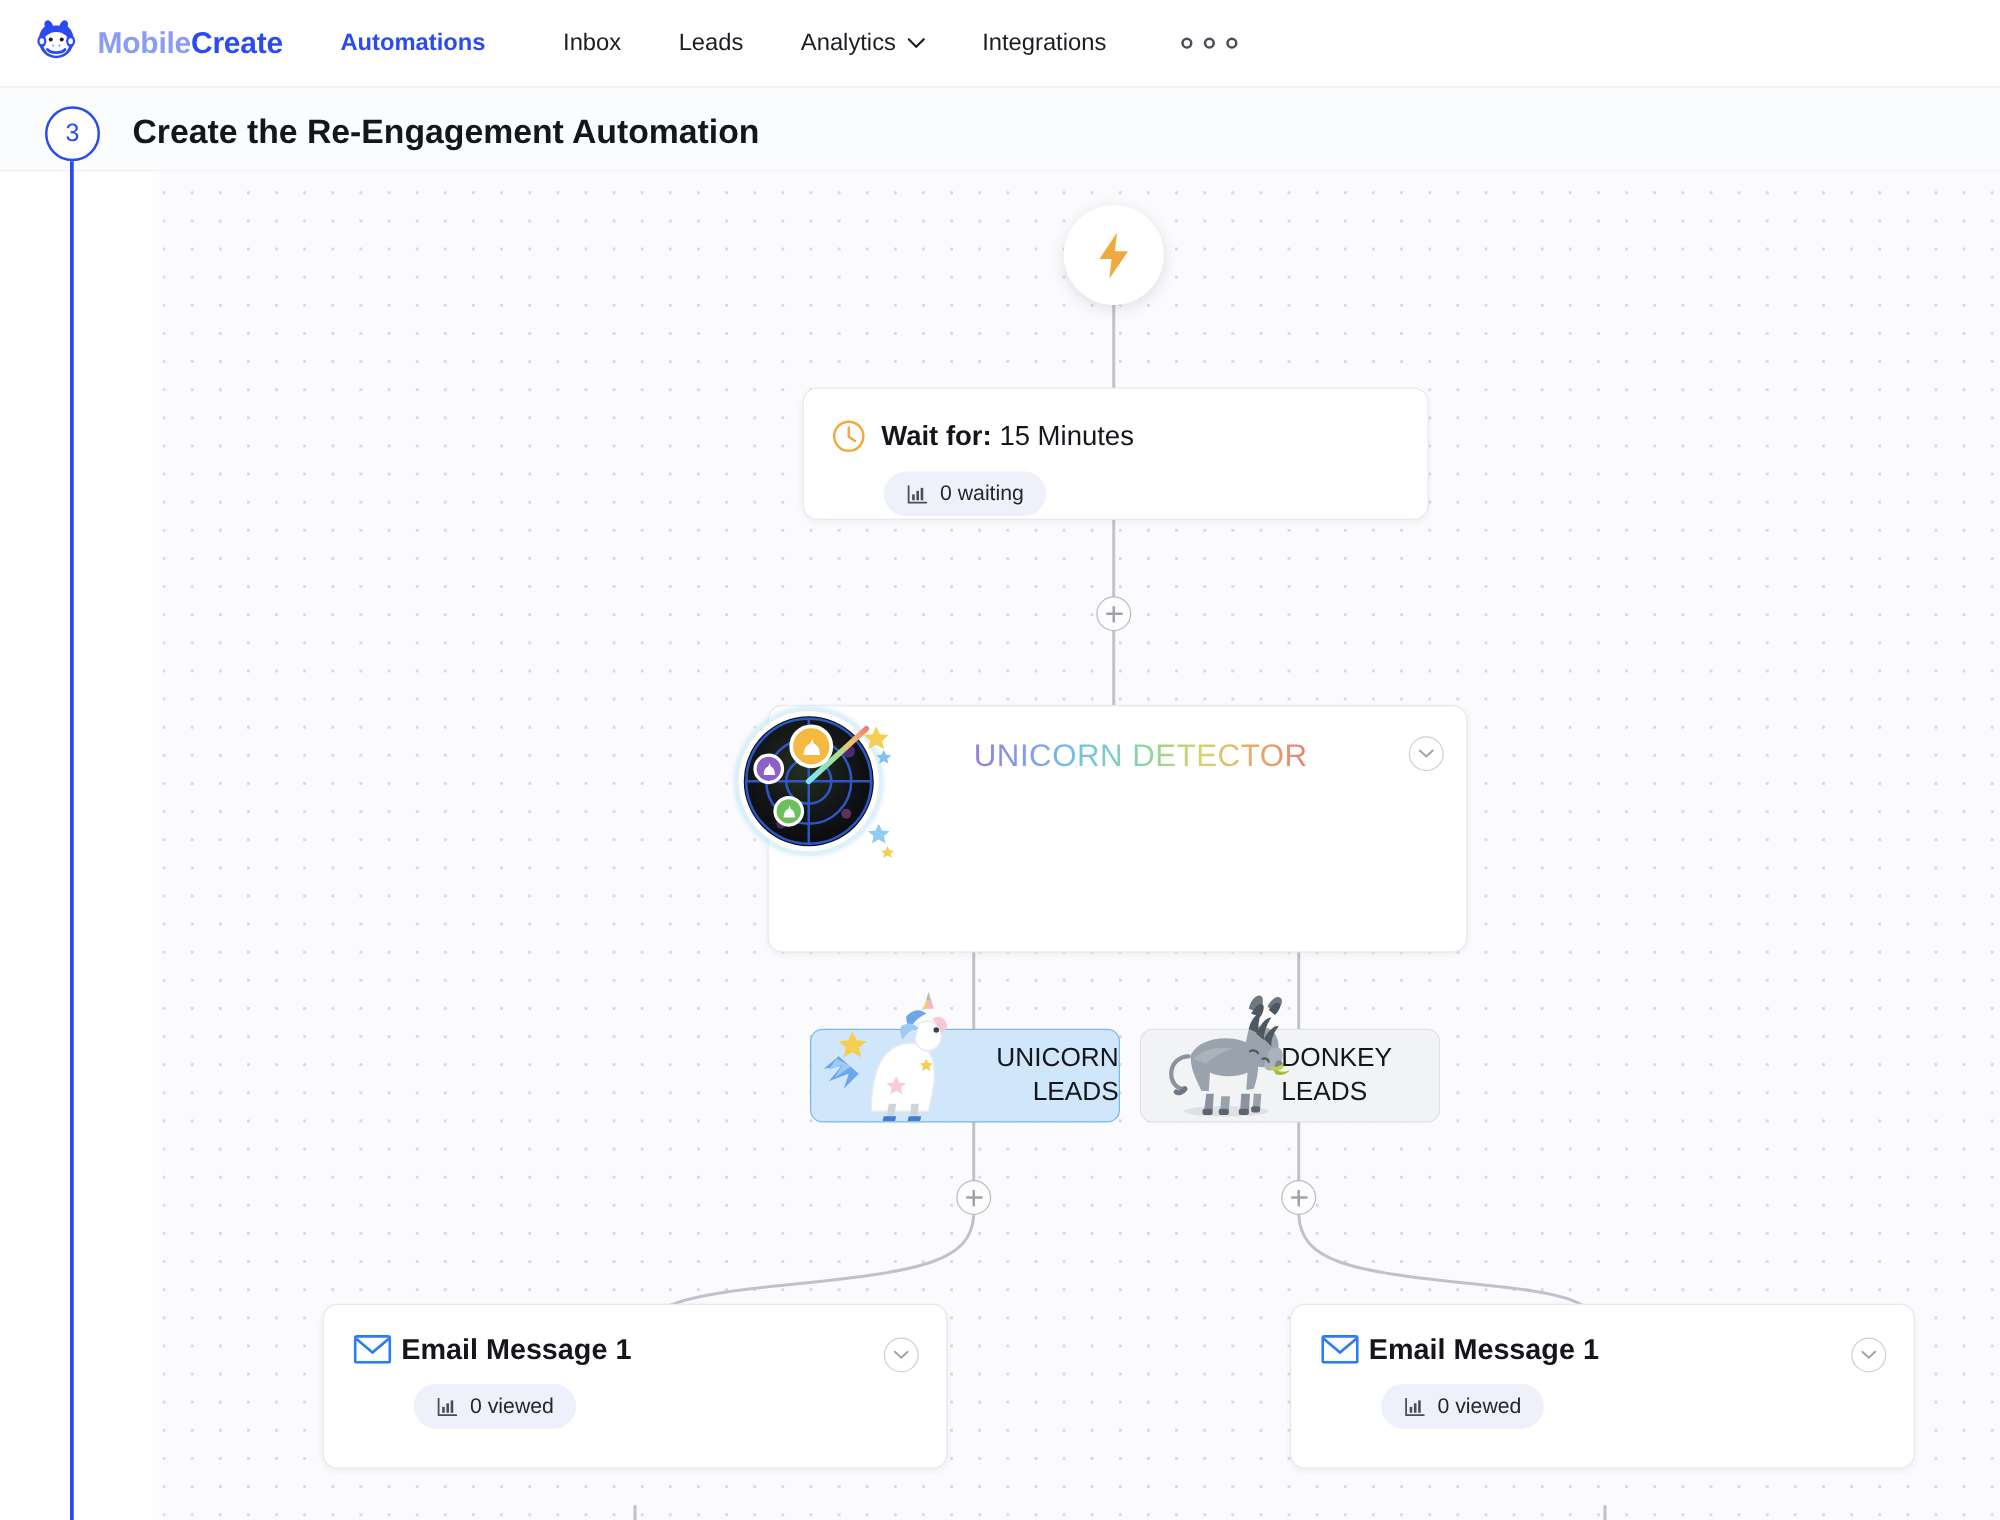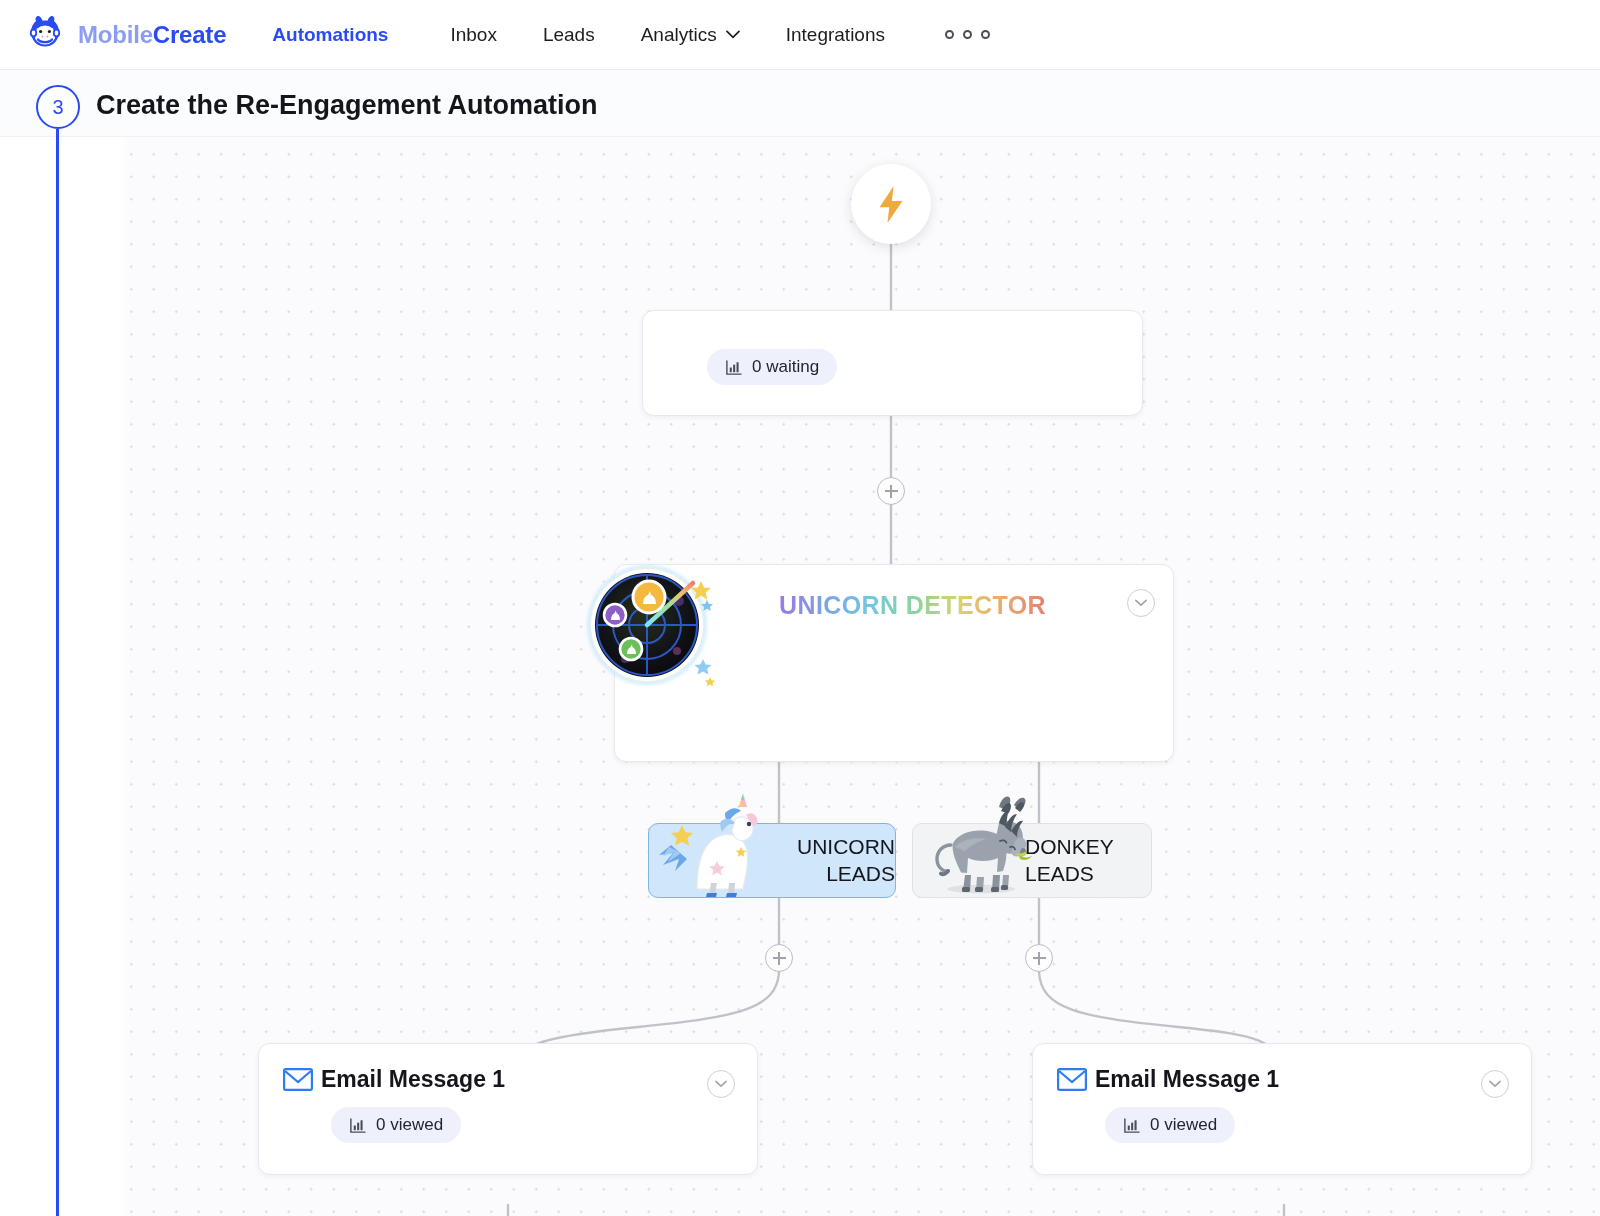--- a/index.html
+++ b/index.html
@@ -47,21 +47,21 @@
   }
   .step-badge {
     position: absolute; top: 85px; left: 36px;
     width: 44px; height: 44px; border-radius: 50%;
     border: 2px solid #2b4bf2; background: #ffffff;
     color: #2b4bf2; font-size: 20px;
     display: flex; align-items: center; justify-content: center;
     z-index: 30;
   }
   .step-title {
-    position: absolute; top: 90px; left: 96px;
+    position: absolute; top: 90px; left: 106px;
     font-size: 27px; font-weight: bold; color: #14161c;
     z-index: 30;
   }
   .rail {
     position: absolute; left: 56px; top: 129px;
     width: 3px; height: 1087px;
     background: #2b4bf2;
     z-index: 25;
   }
 
@@ -124,21 +124,21 @@
   .plus:before, .plus:after {
     content:""; position:absolute; background:#9fa2ab;
   }
   .plus:before { width: 13px; height: 1.7px; }
   .plus:after  { height: 13px; width: 1.7px; }
 
   
   .detector-card { left: 614px; top: 564px; width: 560px; height: 198px; }
   .det-title {
     position: absolute; left: 164px; top: 26px;
-    font-size: 25px; font-weight: bold; letter-spacing: .4px;
+    font-size: 25px; font-weight: normal; letter-spacing: .4px;
     background: linear-gradient(90deg,#9b7ae0 0%, #7aa4ea 18%, #72c7e0 34%, #8fd49a 52%, #d9d36a 68%, #e8a96b 84%, #e48274 100%);
     -webkit-background-clip: text; background-clip: text; color: transparent;
   }
   .det-body {
     position: absolute; left: 164px; top: 64px; width: 370px;
     font-size: 19px; line-height: 1.52; color: #2b4bf2;
   }
   .det-body b { font-weight: bold; color: #1d35d6; }
   .radar {
     position: absolute; left: -34px; top: -6px;
@@ -269,20 +269,32 @@
 
     <div class="trigger" style="left:733px; top:27px;">
       <span>
         <svg viewBox="0 0 34 44" width="30" height="39">
           <path d="M20 1 L4 25 H15 L13 43 L30 18 H18 Z" fill="#f0a93e"></path>
         </svg>
       </span>
     </div>
 
     <div class="card wait-card" style="left:524px; top:173px;">
+      <div class="wait-row">
+        <span>
+          <svg viewBox="0 0 30 30" width="28" height="28">
+            <circle cx="15" cy="15" r="12.5" stroke="#f0a93e" stroke-width="2.1" fill="none"></circle>
+            <path d="M15 7.5V15.5L20.5 19" stroke="#f0a93e" stroke-width="2.1" fill="none" stroke-linecap="round"></path>
+          </svg>
+        </span>
+        <span class="wait-text">
+          <b>Wait for:</b>
+          <span>15 Minutes</span>
+        </span>
+      </div>
       <div class="pill">
         <span>
           <svg viewBox="0 0 18 18" width="17" height="17">
             <path d="M2 2v14h15" stroke="#4a4d57" stroke-width="1.5" fill="none" stroke-linecap="round"></path>
             <rect x="5" y="9" width="2.2" height="5" fill="#4a4d57"></rect>
             <rect x="8.6" y="6" width="2.2" height="8" fill="#4a4d57"></rect>
             <rect x="12.2" y="3.5" width="2.2" height="10.5" fill="#4a4d57"></rect>
           </svg>
         </span>
         <span>0 waiting</span>

